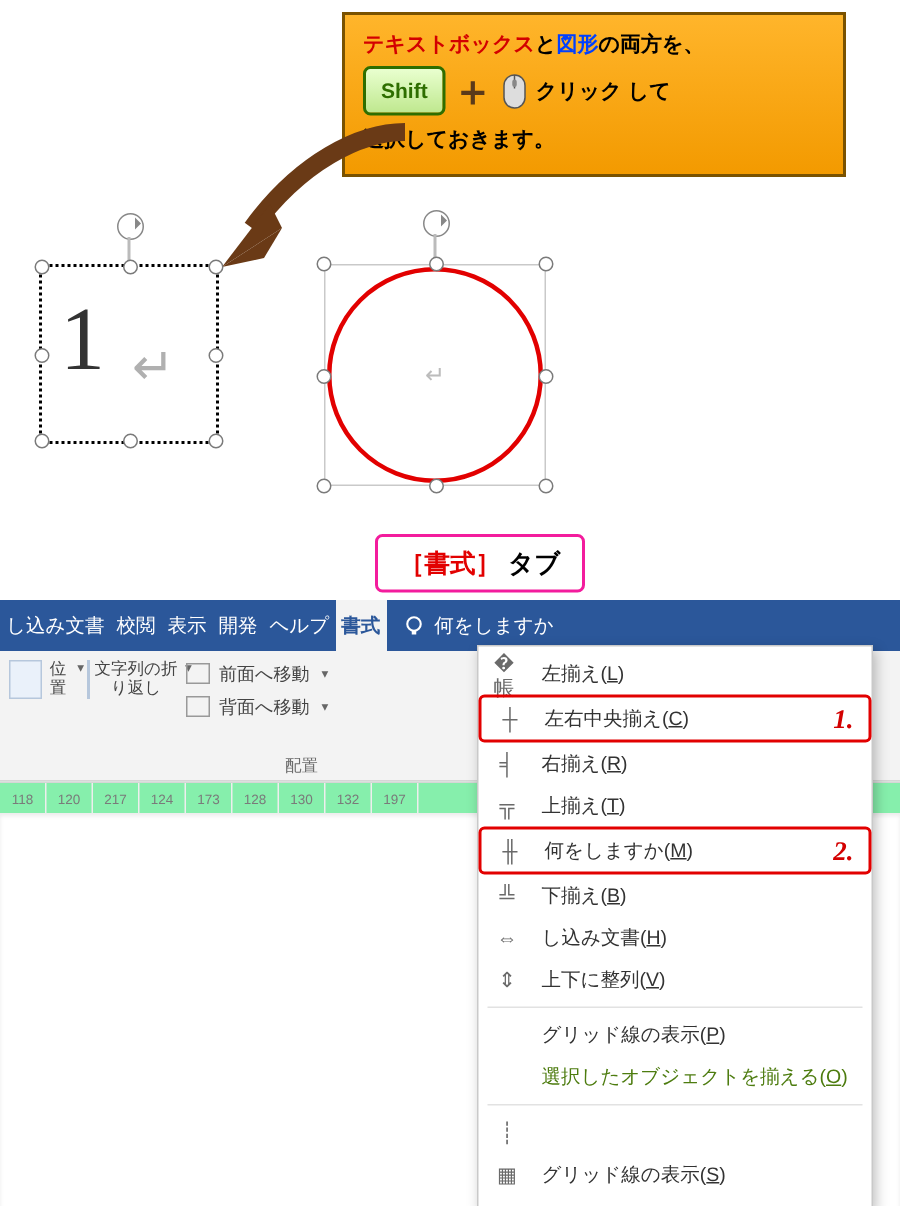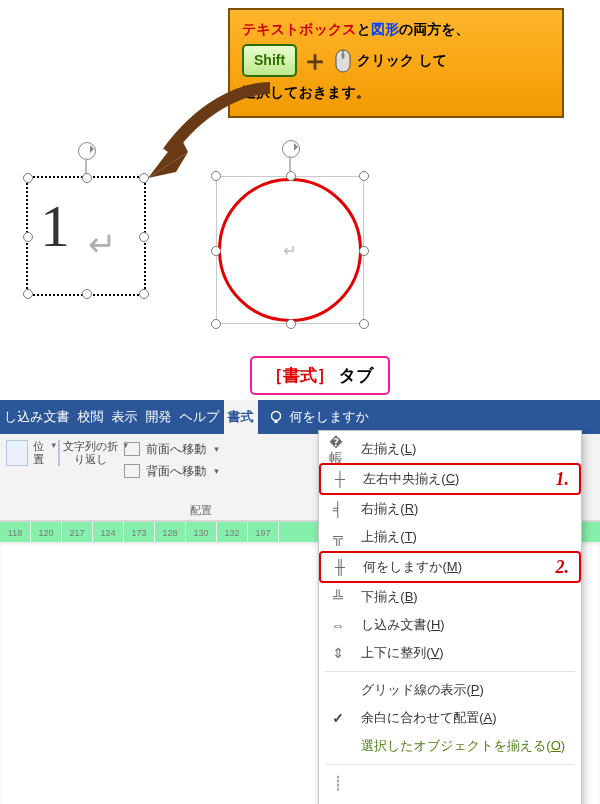--- a/index.html
+++ b/index.html
@@ -290,24 +290,20 @@
     </div>
     <div class="mi">
       <span class="ic">⇕</span>
       <span class="txt"><span>上下に整列(</span><span class="u">V</span><span>)</span></span>
     </div>
     <div class="sep"></div>
     <div class="mi">
       <span class="ic"></span>
       <span class="txt"><span>グリッド線の表示(</span><span class="u">P</span><span>)</span></span>
     </div>
-    <div class="mi chk">
-      <span class="ic"></span>
-      <span class="txt"><span>余白に合わせて配置(</span><span class="u">A</span><span>)</span></span>
-    </div>
     <div class="mi dis">
       <span class="ic"></span>
       <span class="txt"><span>選択したオブジェクトを揃える(</span><span class="u">O</span><span>)</span></span>
     </div>
     <div class="sep"></div>
     <div class="mi">
       <span class="ic">┊</span>
     </div>
     <div class="mi">
       <span class="ic">▦</span>

